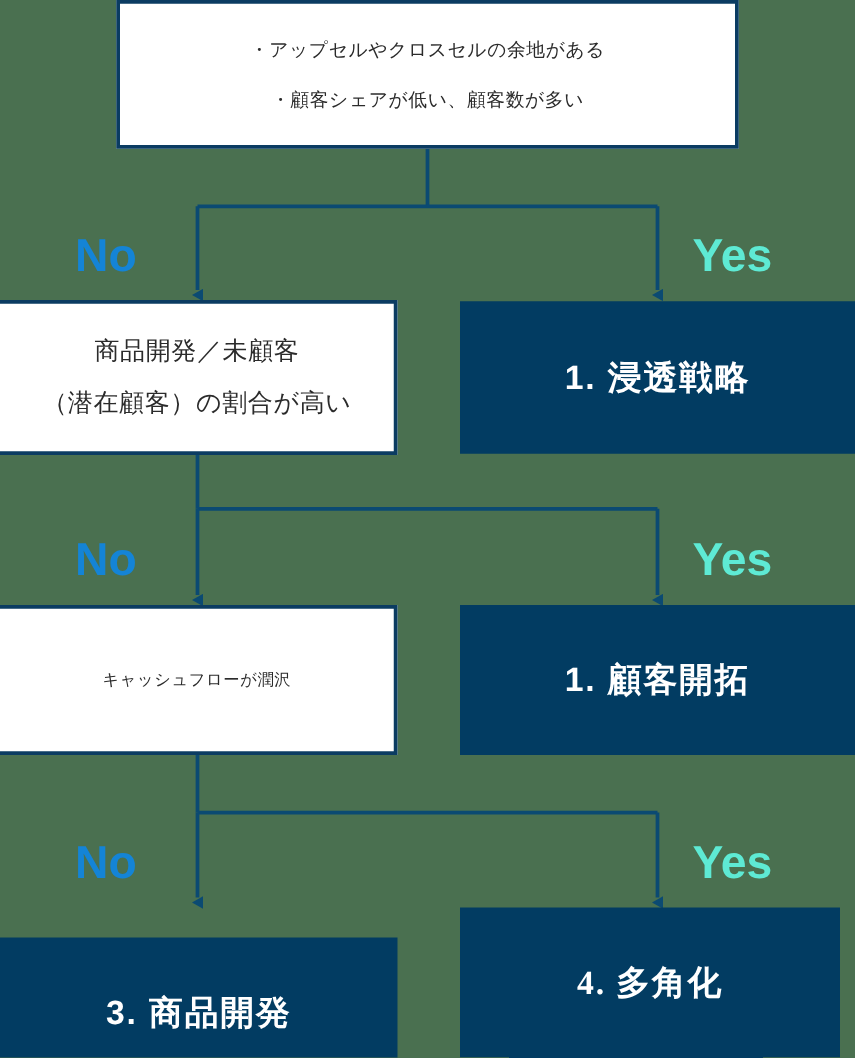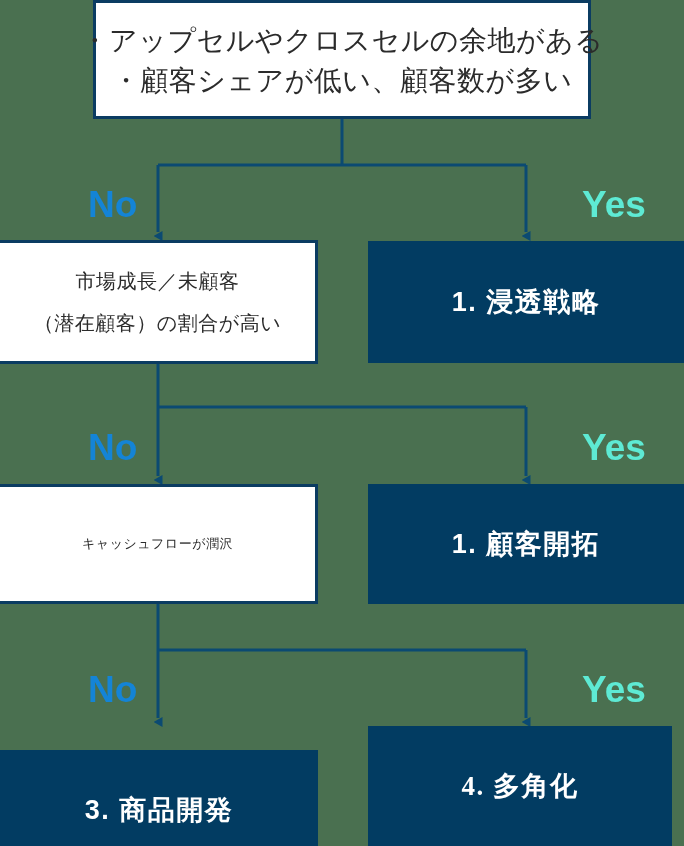--- a/index.html
+++ b/index.html
@@ -56,21 +56,21 @@
 
   
   #node-criteria {
     left: 93px;
     top: 0px;
     width: 498px;
     height: 119px;
     padding-top: 2px;
   }
   #node-criteria .node-line {
-    font-size: 28px;
+    font-size: 15px;
     line-height: 40px;
     letter-spacing: 0.5px;
   }
 
   
   #node-decision-1 {
     left: -3px;
     top: 240px;
     width: 321px;
     height: 124px;
@@ -126,21 +126,20 @@
     line-height: 32px;
   }
 
   
   .branch-label {
     position: absolute;
     font-size: 37px;
     font-weight: bold;
     letter-spacing: 0px;
     line-height: 1;
-    margin-left: 28px;
   }
   .branch-label.no {
     color: #1484d6;
   }
   .branch-label.yes {
     color: #5eead4;
   }
   #label-no-1  { left: 60px;  top: 186px; }
   #label-yes-1 { left: 554px; top: 186px; }
   #label-no-2  { left: 60px;  top: 429px; }
@@ -181,21 +180,21 @@
       <path d="M526,650 L526,718" stroke="#0b4a72" stroke-width="3" fill="none" marker-end="url(#arrowhead)"></path>
     </g>
   </svg>
 
   <div class="node white" id="node-criteria">
     <span class="node-line">・アップセルやクロスセルの余地がある</span>
     <span class="node-line">・顧客シェアが低い、顧客数が多い</span>
   </div>
 
   <div class="node white" id="node-decision-1">
-    <span class="node-line">市場成長／未顧客</span>
+    <span class="node-line">商品開発／未顧客</span>
     <span class="node-line">（潜在顧客）の割合が高い</span>
   </div>
 
   <div class="node white" id="node-decision-2">
     <span class="node-line">キャッシュフローが潤沢</span>
   </div>
 
   <div class="node navy" id="node-outcome-1">
     <span class="node-line">1. 浸透戦略</span>
   </div>

